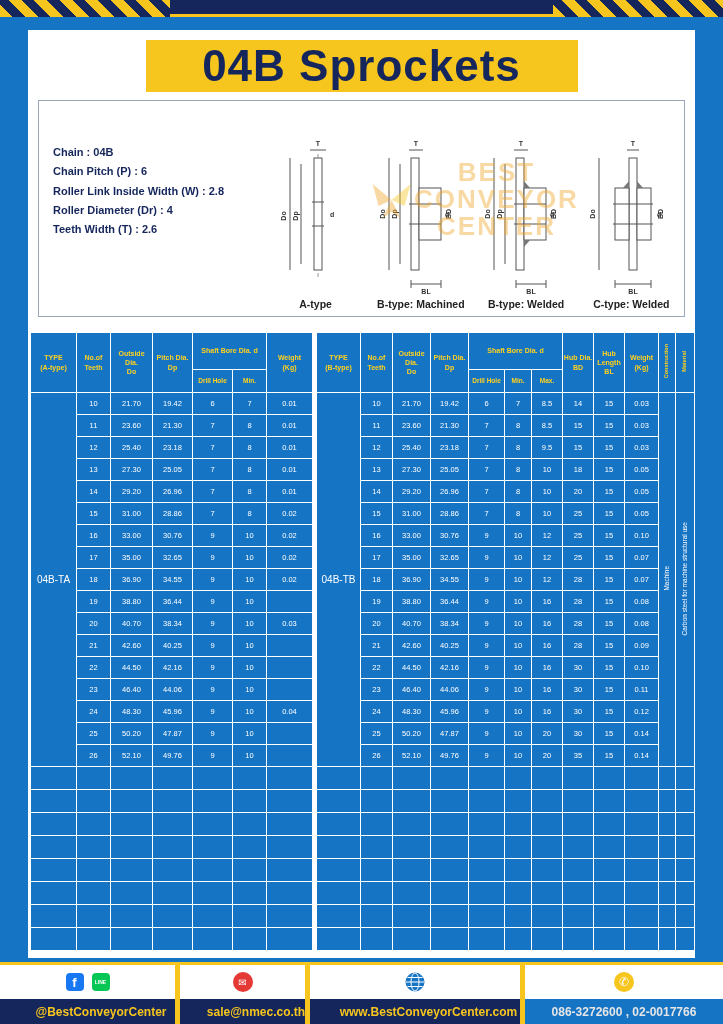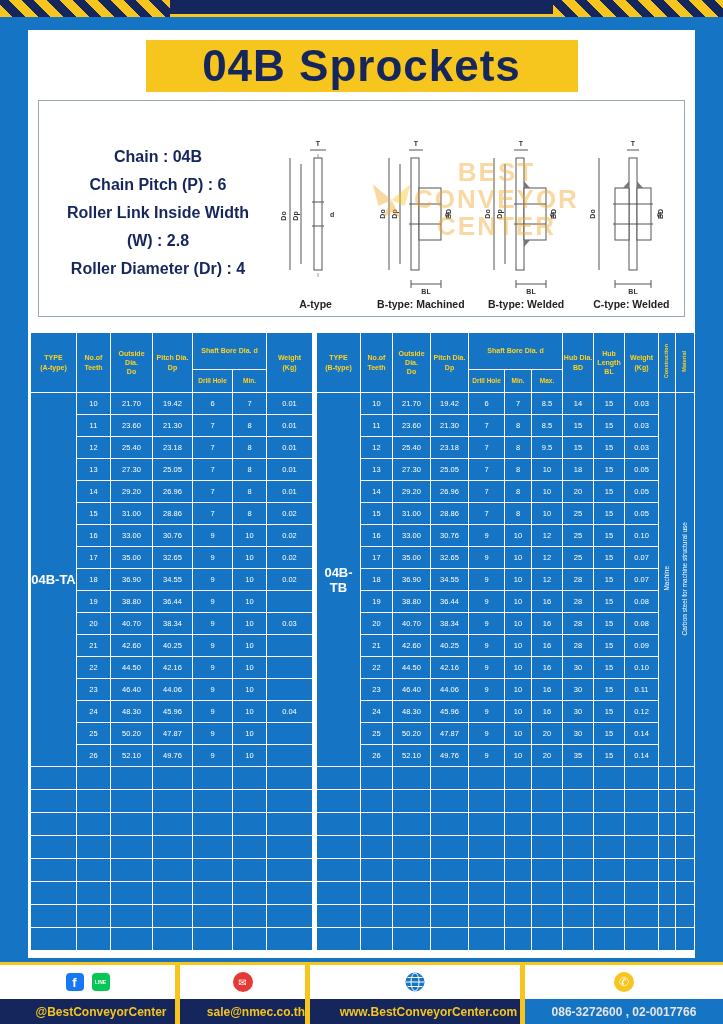--- a/index.html
+++ b/index.html
@@ -10,39 +10,39 @@
   .hazard-stripes{width:170px;background:repeating-linear-gradient(45deg,#F6C51E 0 9px,#15265C 9px 18px);}
   .hazard-mid{flex:1;background:#15265C;border-bottom:3px solid #F6C51E;}
   
   .card{position:absolute;left:28px;top:30px;width:667px;height:928px;background:#ffffff;}
   .banner{position:absolute;left:50%;transform:translateX(-50%);top:10px;width:432px;height:52px;
           background:#F6C51E;display:flex;align-items:center;justify-content:center;}
   .banner h1{margin:0;font-size:44px;font-weight:bold;color:#15265C;letter-spacing:1px;}
   
   .diagram-panel{position:absolute;left:10px;top:70px;width:645px;height:215px;border:1px solid #9aa7b8;
                  display:flex;background:#fff;}
-  .specs{width:210px;padding:42px 0 0 14px;color:#15265C;font-weight:bold;font-size:16px;line-height:1.75;text-align:center;}
+  .specs{width:210px;padding:42px 0 0 14px;color:#15265C;font-weight:bold;font-size:11px;line-height:1.75;}
   .diagrams{flex:1;display:flex;position:relative;}
   .diagram{flex:1;display:flex;flex-direction:column;align-items:center;justify-content:flex-end;padding-bottom:6px;font-weight:bold;}
   .caption{font-size:10.5px;color:#222;margin-top:2px;white-space:nowrap;}
   .dim{font-size:7px;fill:#333;font-family:"Liberation Sans",sans-serif;}
   .watermark{position:absolute;left:50%;top:46%;transform:translate(-50%,-50%);display:flex;align-items:center;
              opacity:.42;pointer-events:none;}
   .wm-text{color:#F3A626;font-weight:bold;font-size:26px;line-height:1.05;letter-spacing:2px;text-align:center;white-space:pre-line;}
   
   .tables{position:absolute;left:2px;top:302px;display:flex;gap:3px;}
   table{border-collapse:collapse;table-layout:fixed;}
   .t-left{width:282px;}
   .t-right{width:378px;}
   td,th{border:1px solid #ffffff;background:#1674C5;color:#ffffff;font-size:7.5px;text-align:center;
         vertical-align:middle;padding:0;height:21px;overflow:hidden;}
   th{color:#FFD21E;font-weight:bold;font-size:7px;line-height:1.3;white-space:pre-line;}
   thead tr.h1 th{height:36px;}
   thead tr.h2 th{height:22px;font-size:6.5px;}
-  .type-cell{font-weight:bold;font-size:13px;}
+  .type-cell{font-weight:normal;font-size:10px;}
   tr.empty-row td{height:22px;}
   .vert-text{writing-mode:vertical-rl;transform:rotate(180deg);font-size:6.5px;white-space:nowrap;display:inline-block;line-height:1;}
   th .vert-text{font-size:5.5px;color:#FFD21E;font-weight:bold;}
   
   .footer{position:absolute;left:0;bottom:0;width:723px;height:62px;border-top:3px solid #F6C51E;
           display:grid;grid-template-columns:175px 130px 215px 203px;grid-template-rows:34px 25px;box-sizing:border-box;}
   .f-icons{background:#fff;display:flex;align-items:center;justify-content:center;gap:8px;}
   .f-label{display:flex;align-items:center;justify-content:center;font-weight:bold;font-size:12px;white-space:nowrap;}
   .f-label.navy{background:#15265C;color:#F6C51E;padding-left:27px;}
   .f-label.blue{background:#1674C5;color:#e5e5e5;}
@@ -72,20 +72,21 @@
     <div class="banner">
       <h1>04B Sprockets</h1>
     </div>
 
     <div class="diagram-panel">
       <div class="specs">
         <div>Chain : 04B</div>
         <div>Chain Pitch (P) : 6</div>
         <div>Roller Link Inside Width (W) : 2.8</div>
         <div>Roller Diameter (Dr) : 4</div>
+        <div>Teeth Width (T) : 2.6</div>
       </div>
 
       <div class="diagrams">
 
         <div class="watermark">
           <svg width="46" height="44" viewBox="0 0 46 44">
             <path d="M23 22 L4 6 L10 28 Z" fill="#F3A626"></path>
             <path d="M23 22 L42 6 L36 28 Z" fill="#F6C51E"></path>
             <path d="M23 22 L14 40 L23 34 L32 40 Z" fill="#F3A626"></path>
           </svg>

